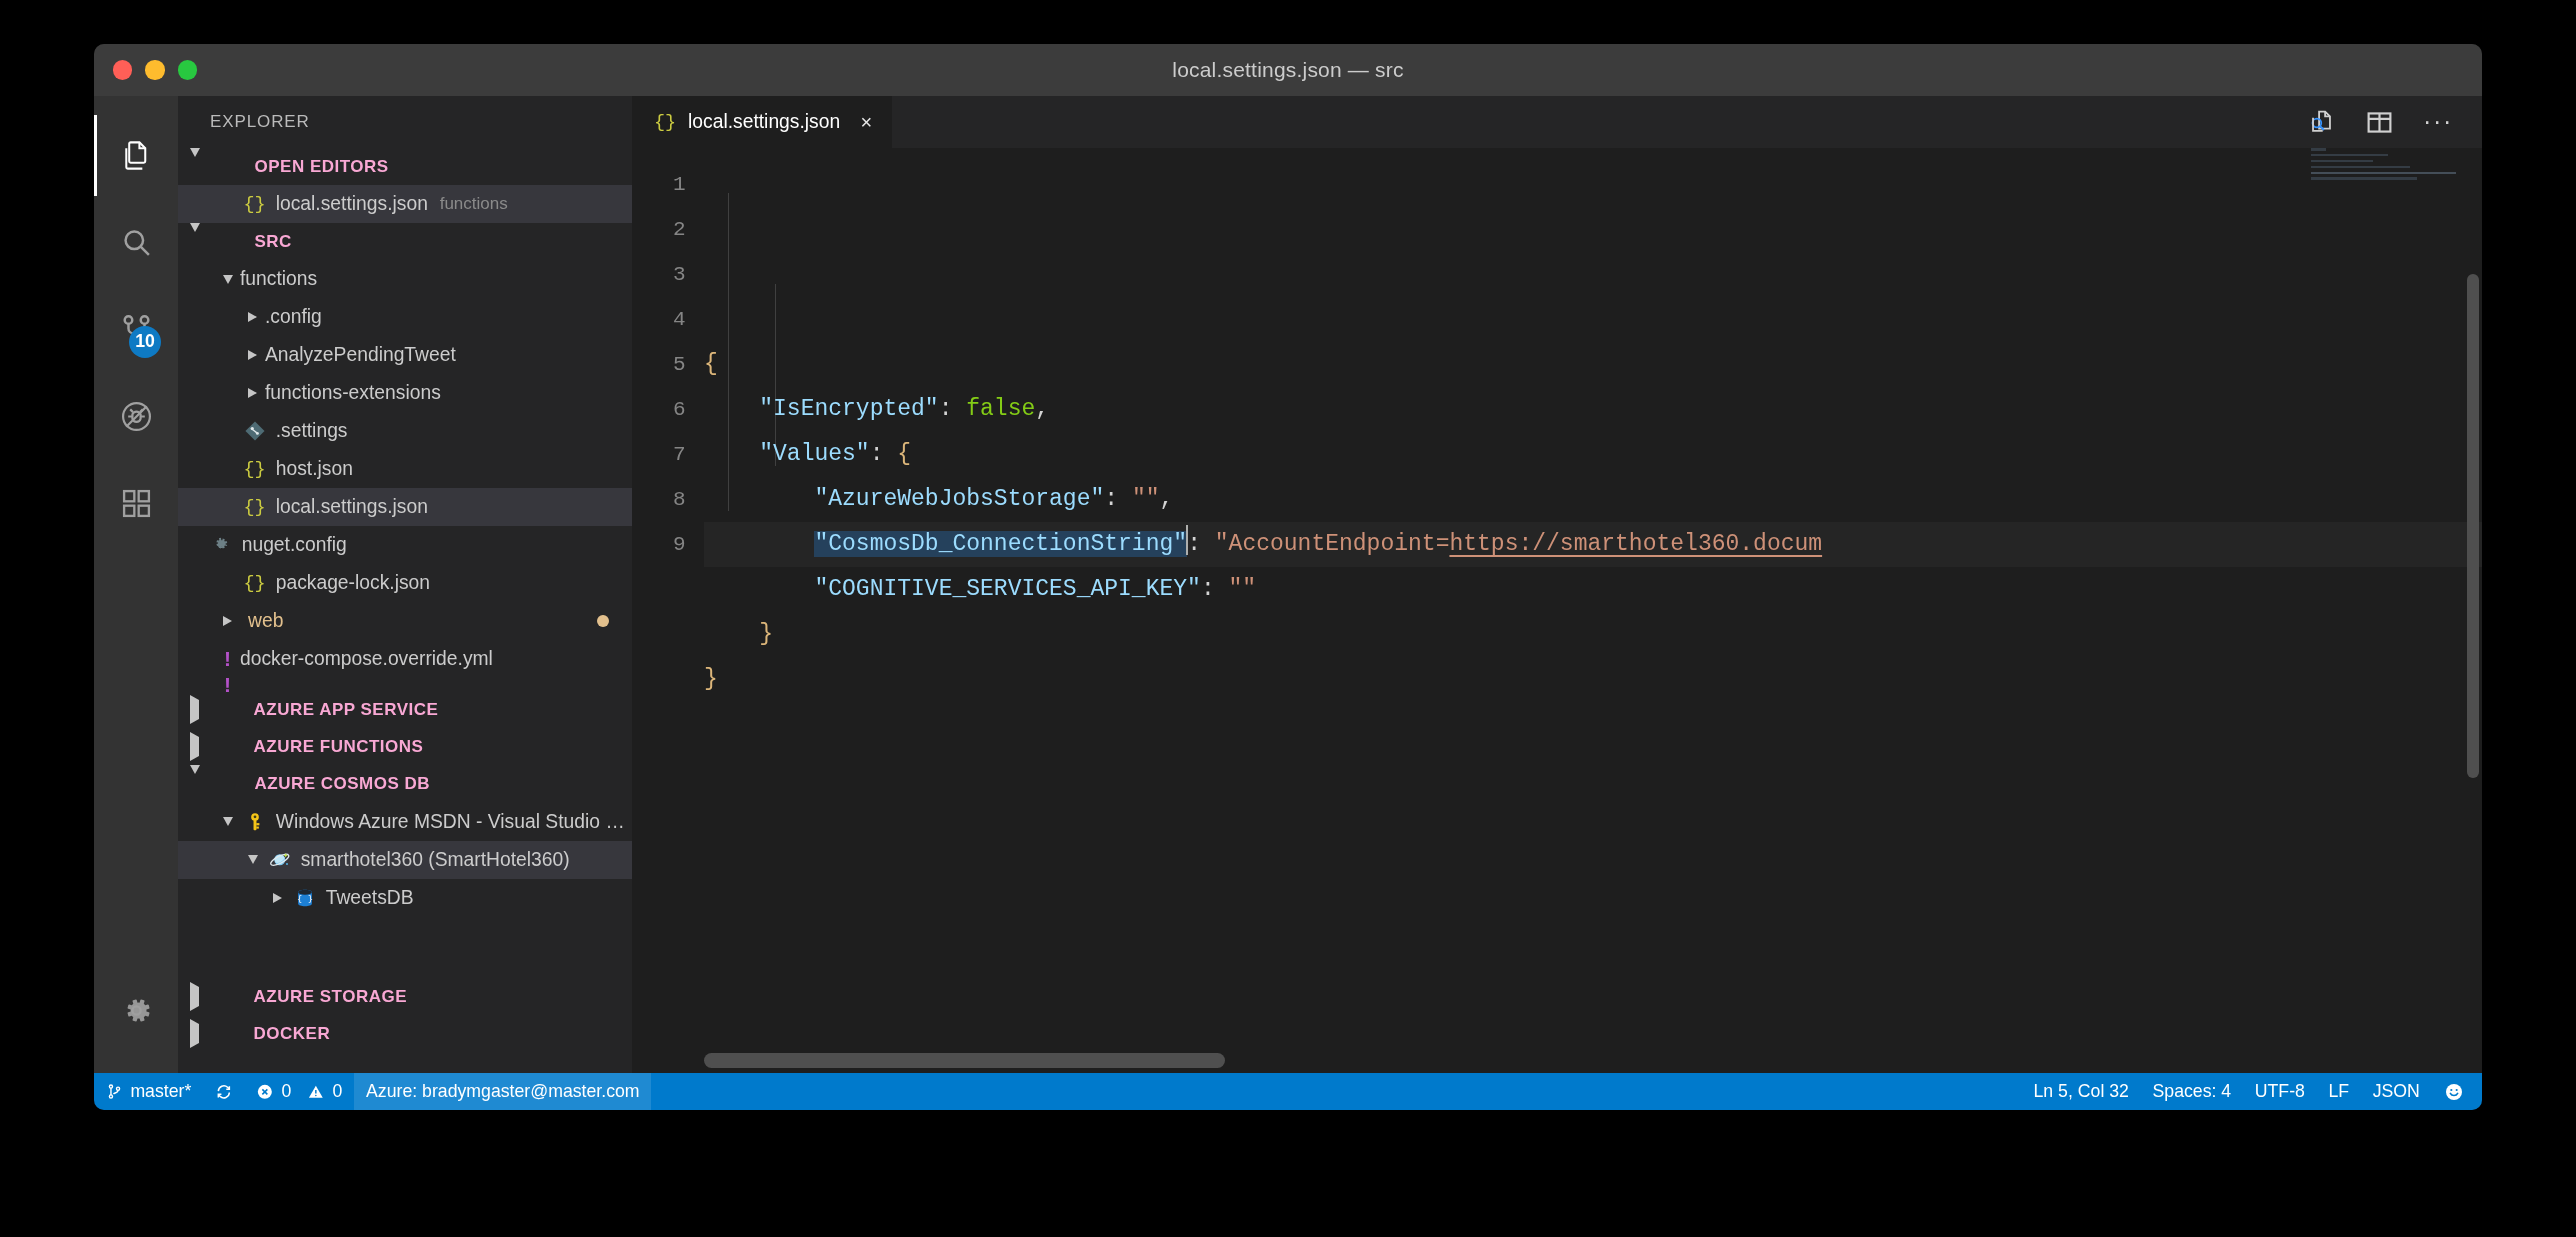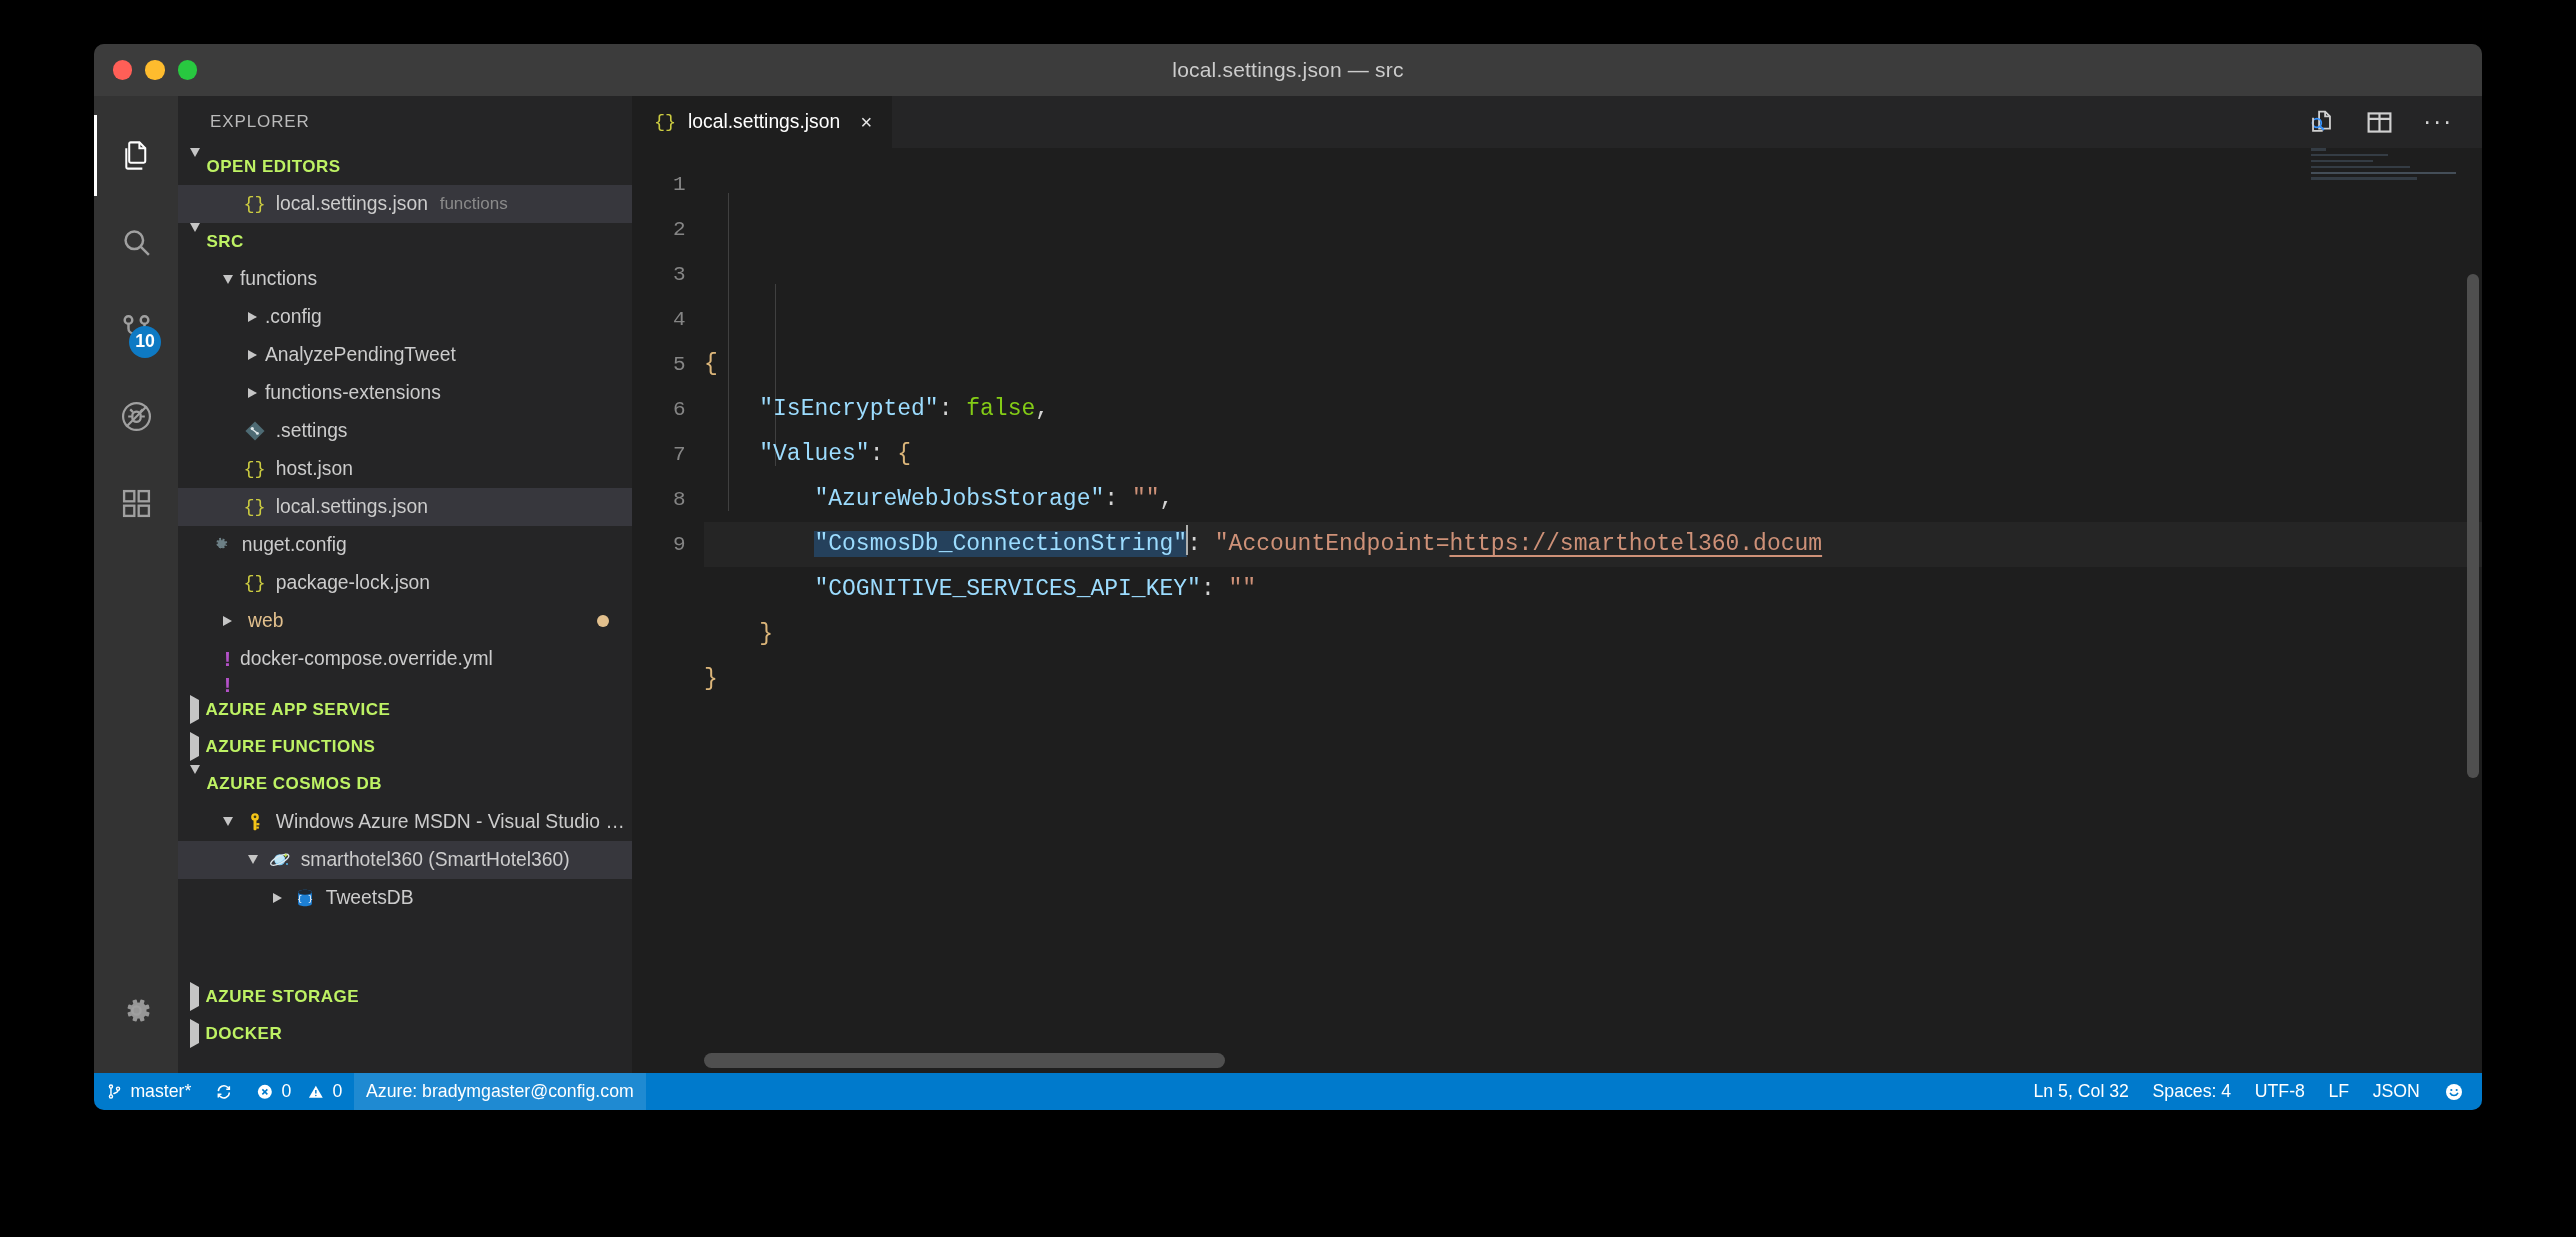--- a/index.html
+++ b/index.html
@@ -77,25 +77,26 @@
   }
   .sidebar-title {
     height: 52px; display: flex; align-items: center;
     padding-left: 32px;
     font-size: 17px; color: #bbbbbb; letter-spacing: 0.9px;
     flex: 0 0 52px;
   }
   .pane-header {
     height: 37px; display: flex; align-items: center;
     padding-left: 11.8px;
-    font-size: 17px; font-weight: bold; color: #bef264;
+    font-size: 17px; font-weight: bold; color: #f9a8d4;
     letter-spacing: 0.5px;
     background: #252526;
     flex: 0 0 37px;
     cursor: pointer;
+    gap: 48px;
   }
   .pane-header .tw { margin-right: 6.7px; }
   .tree { background: #252526; }
   .row {
     height: 38px; display: flex; align-items: center;
     font-size: 19.3px; color: #cccccc; white-space: nowrap;
     cursor: pointer;
   }
   .row.selected { background: #37373d; }
   .row .tw {
@@ -570,21 +571,21 @@
         <svg width="17.7" height="17.7" viewBox="0 0 24 24">
           <path d="M12 3.6L21.4 20H2.6z" fill="#ffffff"></path>
           <path d="M12 9.4v4.8" stroke="#007acc" stroke-width="2"></path>
           <circle cx="12" cy="16.9" r="1.1" fill="#007acc"></circle>
         </svg>
       </span>
       <span>0</span>
     </div>
 
     <div class="sb-item accent">
-      <span>Azure: bradymgaster@config.com</span>
+      <span>Azure: bradymgaster@master.com</span>
     </div>
 
     <div class="sb-right">
       <div class="sb-item">Ln 5, Col 32</div>
       <div class="sb-item">Spaces: 4</div>
       <div class="sb-item">UTF-8</div>
       <div class="sb-item">LF</div>
       <div class="sb-item">JSON</div>
       <div class="sb-item" style="padding-right:18.5px">
         <svg width="20" height="20" viewBox="0 0 24 24">

